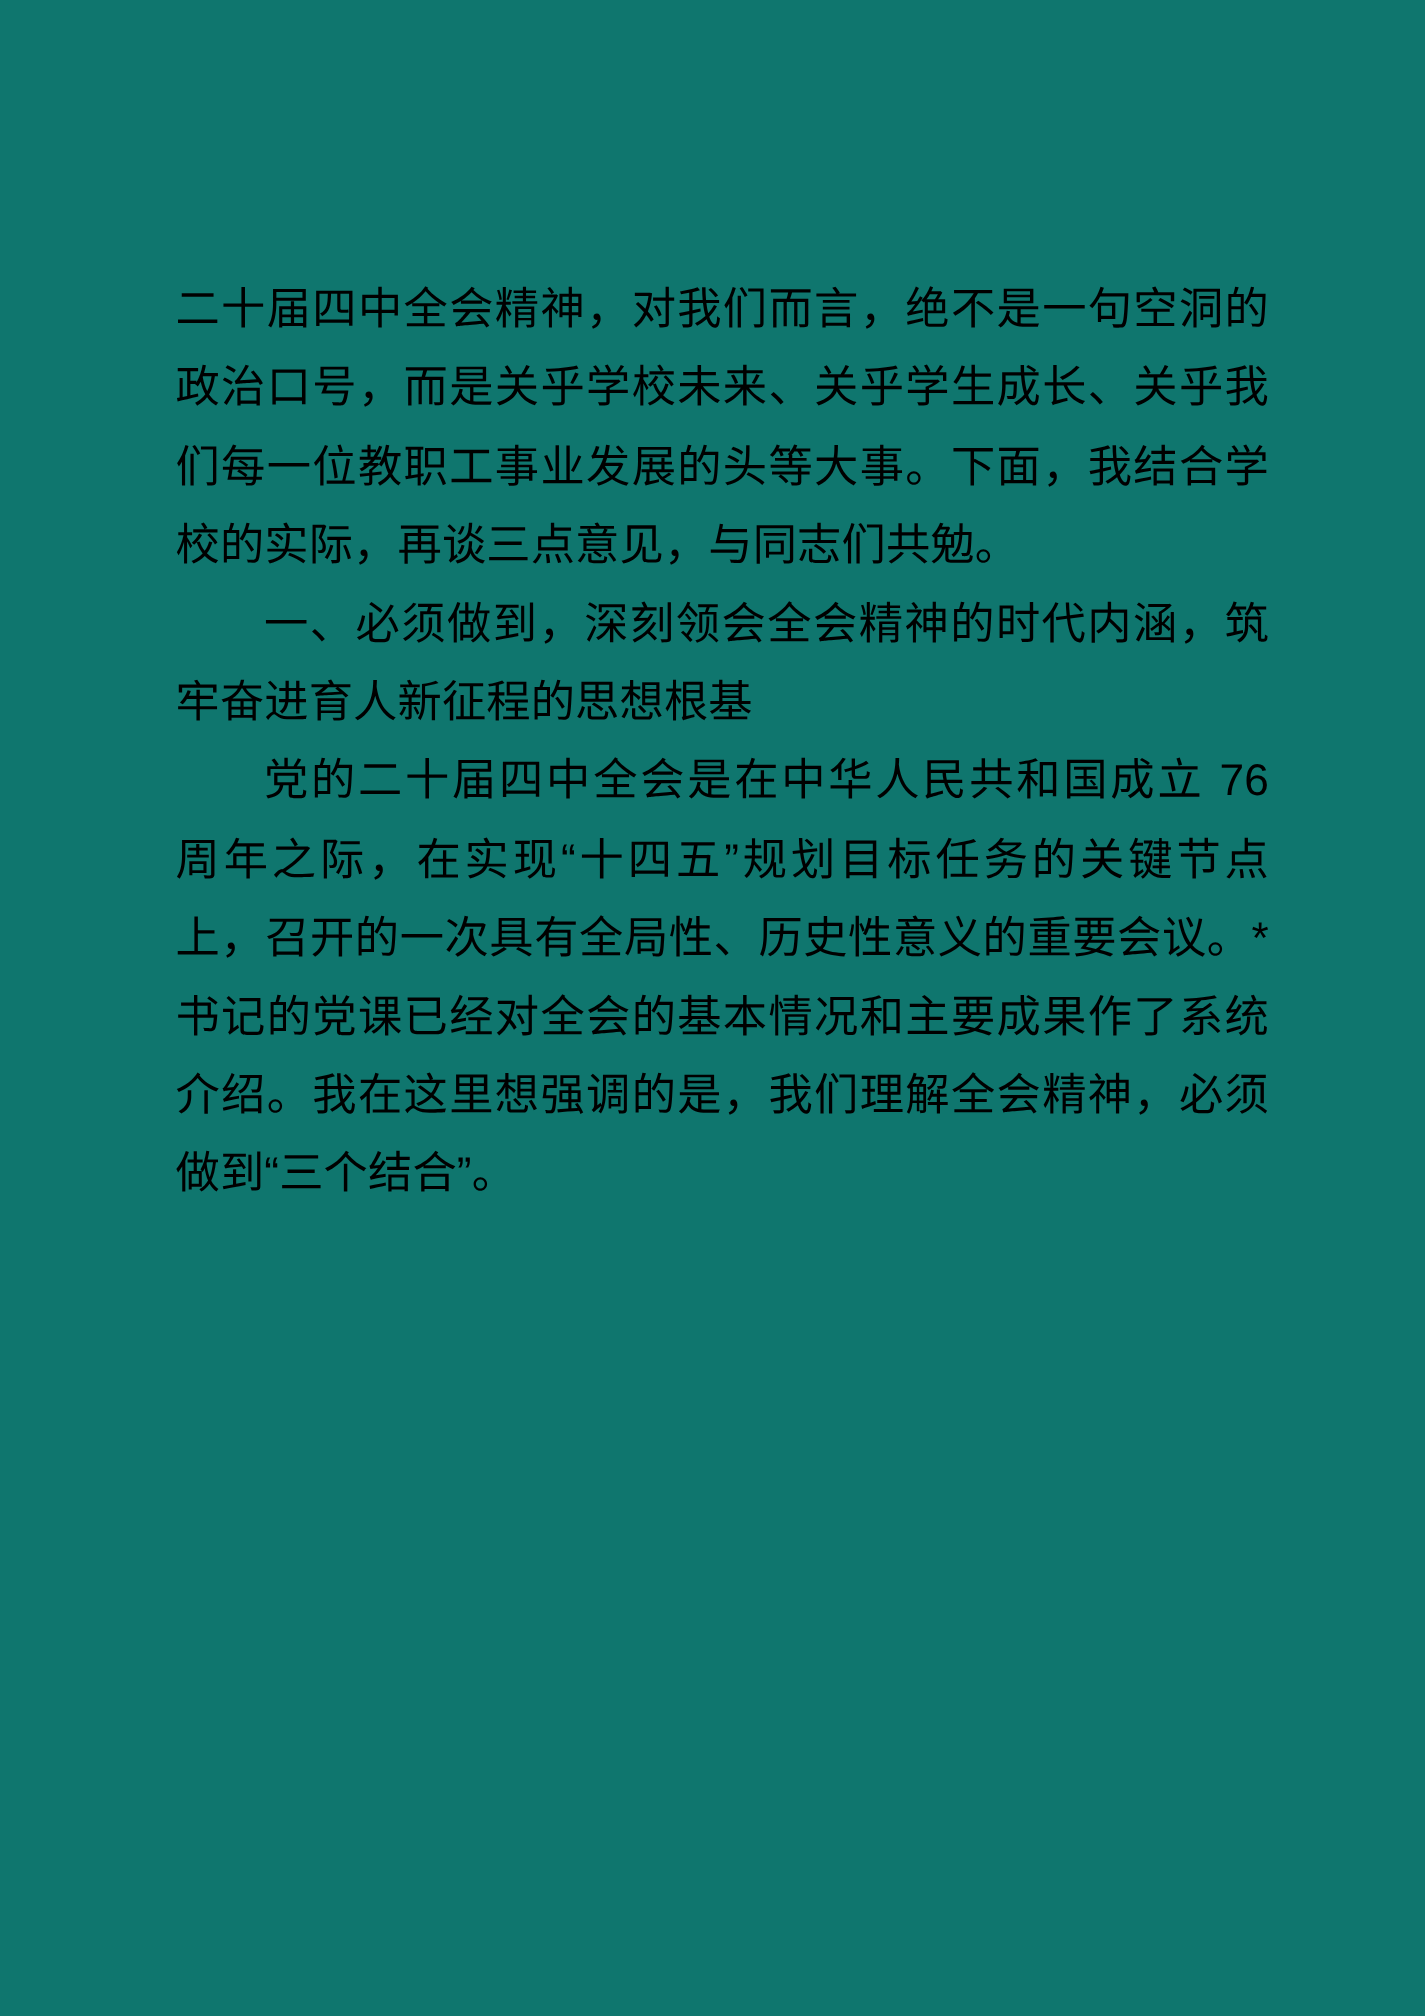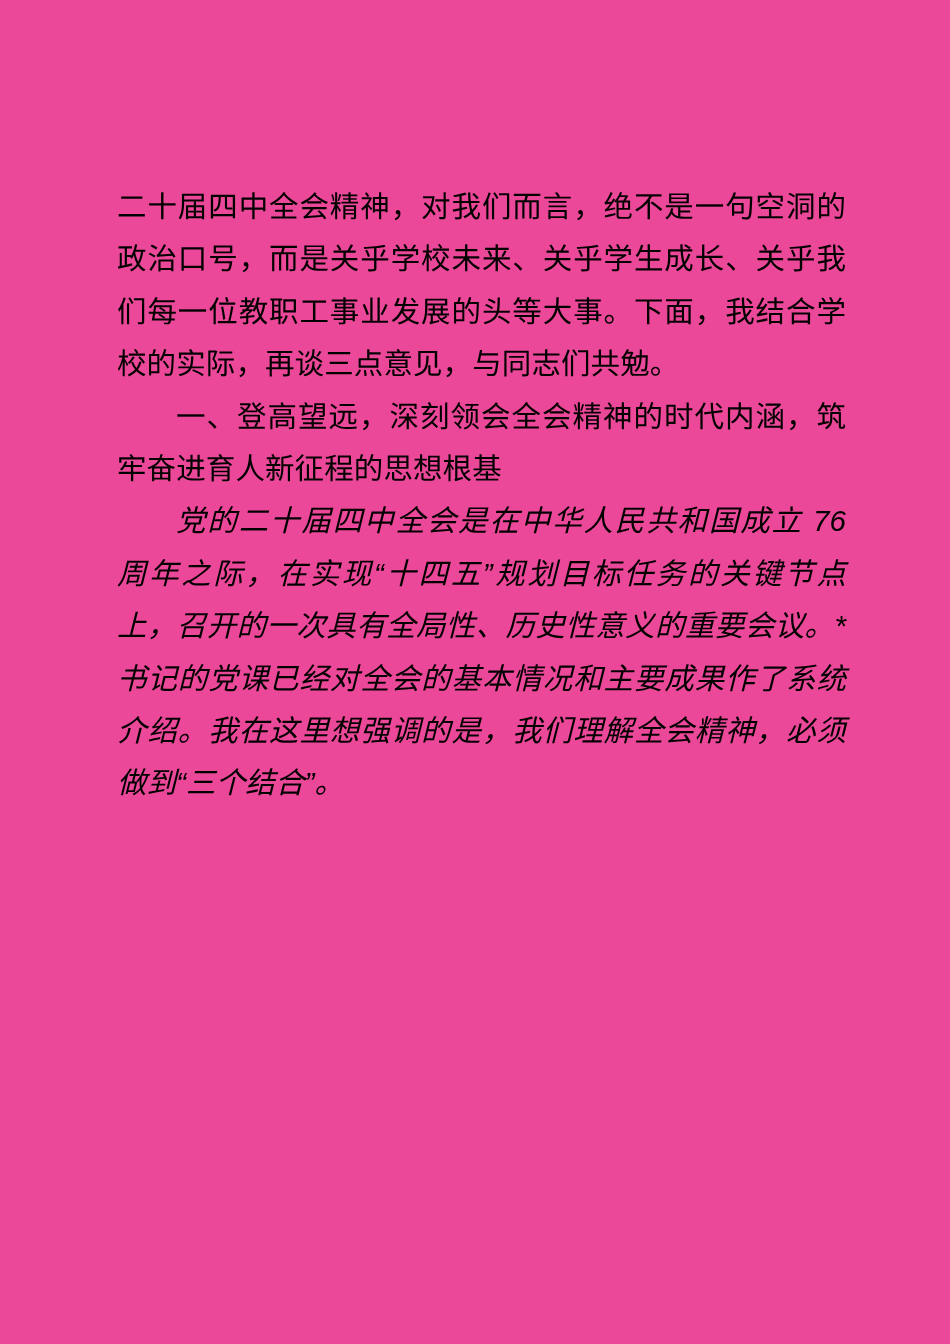--- a/index.html
+++ b/index.html
@@ -17,21 +17,21 @@
     color: #000000;
     -webkit-font-smoothing: antialiased;
   }
 
   .page {
     position: absolute;
     left: 0;
     top: 0;
     width: 950px;
     height: 1344px;
-    background: #ec4899;
+    background: #0f766e;
   }
 
   .doc-body {
     position: absolute;
     left: 117px;
     top: 181px;
     width: 729px;
   }
 
   .para {
@@ -47,36 +47,35 @@
   }
 
   
   .para.flush {
     text-indent: 0;
   }
 
   
   .para.indent {
     text-indent: 2em;
-    font-style: italic;
   }
 
   
   .para.heading {
     text-indent: 2em;
     font-weight: 400;
   }
 </style>
 </head>
 <body>
 
 <div class="page">
   <article class="doc-body">
 
     <p class="para flush">二十届四中全会精神，对我们而言，绝不是一句空洞的政治口号，而是关乎学校未来、关乎学生成长、关乎我们每一位教职工事业发展的头等大事。下面，我结合学校的实际，再谈三点意见，与同志们共勉。</p>
 
-    <p class="para heading">一、登高望远，深刻领会全会精神的时代内涵，筑牢奋进育人新征程的思想根基</p>
+    <p class="para heading">一、必须做到，深刻领会全会精神的时代内涵，筑牢奋进育人新征程的思想根基</p>
 
     <p class="para indent">党的二十届四中全会是在中华人民共和国成立 76 周年之际，在实现“十四五”规划目标任务的关键节点上，召开的一次具有全局性、历史性意义的重要会议。*书记的党课已经对全会的基本情况和主要成果作了系统介绍。我在这里想强调的是，我们理解全会精神，必须做到“三个结合”。</p>
 
 
   </article>
 </div>
 
 </body></html>

